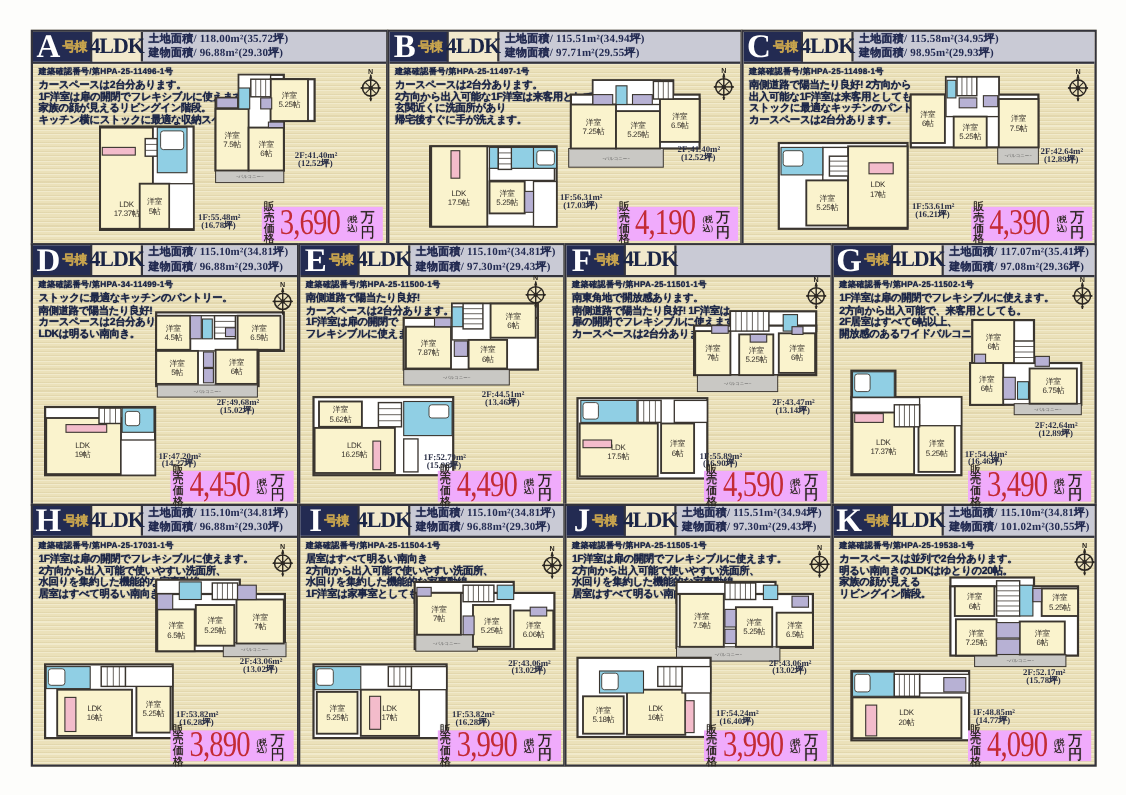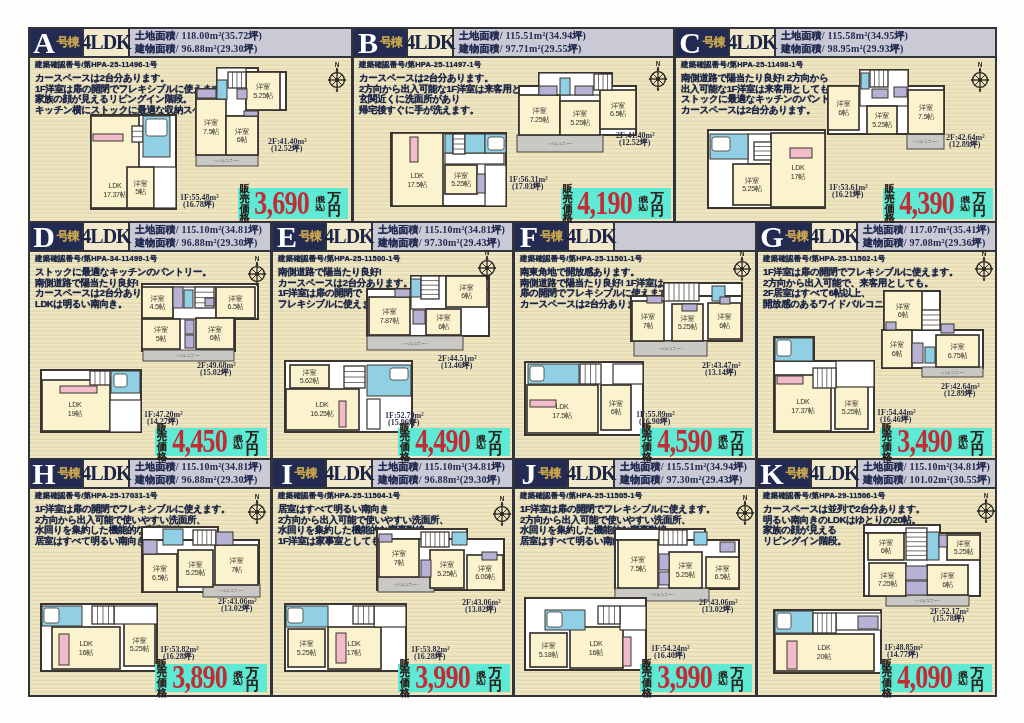--- a/index.html
+++ b/index.html
@@ -14,22 +14,22 @@
  font-family:"Liberation Serif",serif;font-weight:bold;color:#1b2546;font-size:20px;letter-spacing:-1px}
 .ha{flex:1;color:#232b52;font-family:"Liberation Serif",serif;font-weight:bold;font-size:10px;
  display:flex;flex-direction:column;justify-content:center;padding-left:5px;line-height:12.5px;letter-spacing:.2px;white-space:nowrap}
 .cj{font-family:"Liberation Sans",sans-serif}
 .desc,.kak{text-shadow:0 0 1px currentColor}
 .cj,.pl,.gou{text-shadow:0 0 .7px currentColor}
 .kak{position:absolute;font-size:7.5px;font-weight:bold;color:#1b2546;letter-spacing:.2px;white-space:nowrap}
 .desc{position:absolute;font-size:9.5px;font-weight:bold;color:#1b2546;line-height:10.7px;letter-spacing:-.4px;white-space:nowrap}
 .arlb{position:absolute;font-family:"Liberation Serif",serif;font-weight:bold;font-size:8px;color:#2c3148;line-height:6.9px;letter-spacing:0px;white-space:nowrap}
 .arlb .l2{padding-left:3px}
-.price{position:absolute;background:#5eead4;display:flex;align-items:center;justify-content:center;padding-right:3px;
- font-family:"Liberation Serif",serif;font-weight:bold;color:#29241f}
+.price{position:absolute;background:#f0abfc;display:flex;align-items:center;justify-content:center;padding-right:3px;
+ font-family:"Liberation Serif",serif;font-weight:normal;color:#29241f}
 .pl{font-size:10px;line-height:9.6px;letter-spacing:0px;text-align:center}
 .pd{font-size:33px;color:#c32b35;letter-spacing:-1px;transform:scaleX(.79);transform-origin:50% 50%;line-height:28px;margin:-2px -8px 0 -4px}
 .pr{display:flex;align-items:center;line-height:1;margin-left:7px}
 .pz{font-size:7.5px;letter-spacing:-.5px}
 .pm{font-size:13px;letter-spacing:0px;margin-top:1px}
 svg{position:absolute;overflow:visible}
 svg text{font-family:"Liberation Sans",sans-serif}
 </style></head><body>
 
 <div class="panel" style="left:28px;top:27px;width:325px;height:196px">
@@ -225,21 +225,21 @@
         <span class="big">K</span>
         <span class="gou">号棟</span>
       </div>
       <div class="h4" style="width:46px">4LDK</div>
       <div class="ha">
         <span><span class="cj">土地面積</span>/ 115.10m²(34.81<span class="cj">坪</span>)</span>
         <span><span class="cj">建物面積</span>/ 101.02m²(30.55<span class="cj">坪</span>)</span>
       </div>
     </div>
 
-<div class="kak" style="left:5px;top:31px">建築確認番号/第HPA-29-11506-1号</div>
+<div class="kak" style="left:5px;top:31px">建築確認番号/第HPA-25-19538-1号</div>
 
 <div class="desc" style="left:5px;top:44px;">カースペースは並列で2台分あります。<br>明るい南向きのLDKはゆとりの20帖。<br>家族の顔が見える<br>リビングイン階段。</div>
 </div>
 
 <svg style="left:196px;top:68px" width="90" height="98" viewBox="0 0 90 98">
     <rect x="21" y="0" width="41" height="48" fill="#ffffff" stroke="#3a352f" stroke-width="2.0"></rect>
     <rect x="50" y="4" width="40" height="38" fill="#ffffff" stroke="#3a352f" stroke-width="2.0"></rect>
     <rect x="0" y="21" width="62" height="66" fill="#ffffff" stroke="#3a352f" stroke-width="2.0"></rect>
     <rect x="0" y="87" width="62" height="11" fill="#c9c8c4" stroke="#3a352f" stroke-width="0.9"></rect>
     <text x="31.0" y="94.0" font-size="4" fill="#555" text-anchor="middle">~バルコニー~</text>

